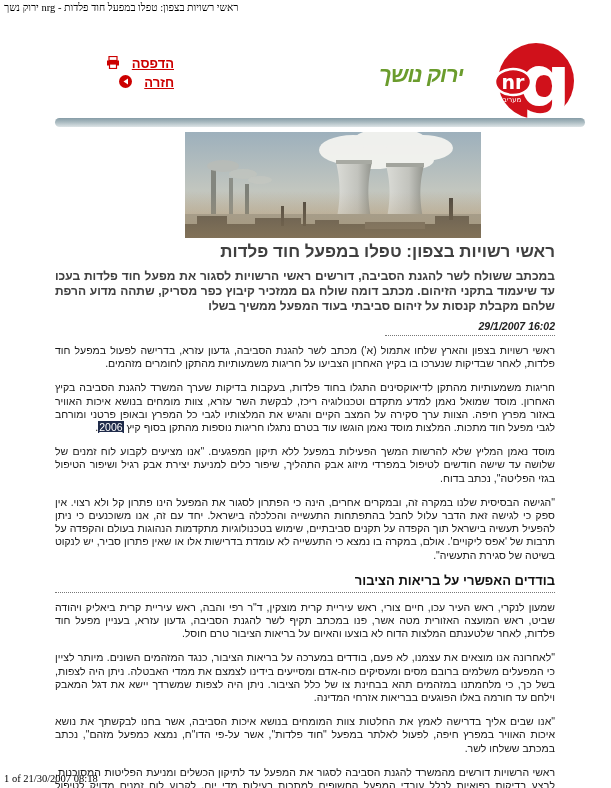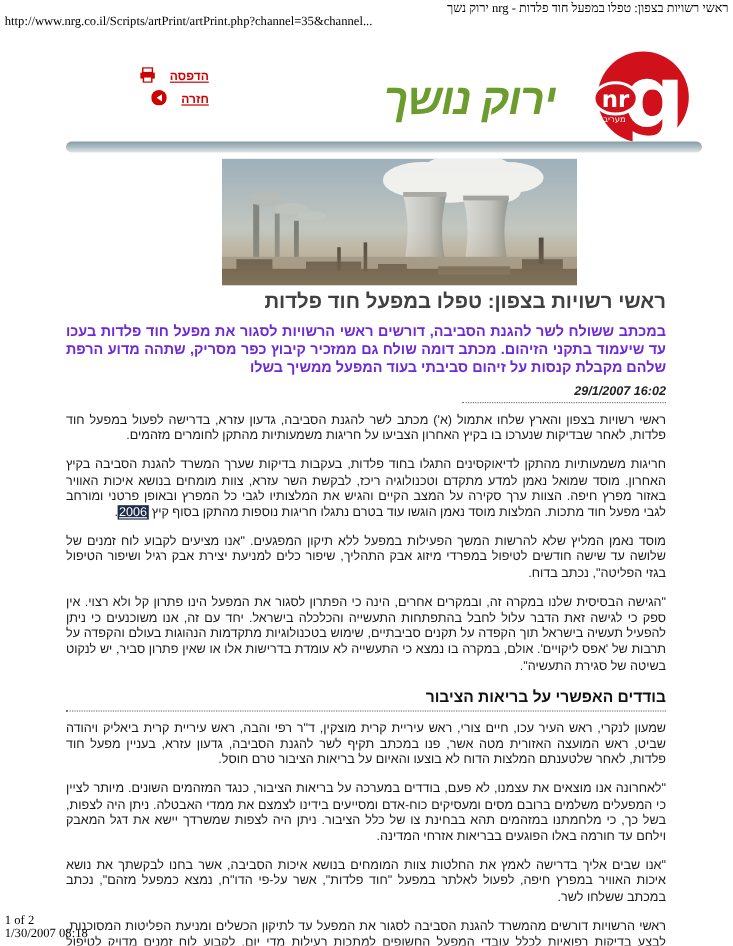--- a/index.html
+++ b/index.html
@@ -1,61 +1,60 @@
 <!DOCTYPE html>
 <html><head>
 <meta charset="utf-8">
 <style>
   html,body{margin:0;padding:0;}
   body{
     width:611px;height:788px;position:relative;background:#ffffff;
     font-family:"Liberation Sans",sans-serif;overflow:hidden;
   }
-  .abs{position:absolute;flex-direction:column;}
+  .abs{position:absolute;}
   
   .print-header{top:2px;left:4px;right:4px;display:flex;justify-content:space-between;
     font-family:"Liberation Serif",serif;font-size:10.5px;color:#000;}
   .print-header .ttl{direction:rtl;}
   .print-footer{bottom:4px;left:4px;right:4px;display:flex;justify-content:flex-start;
     font-family:"Liberation Serif",serif;font-size:10.5px;color:#000;}
   
   .toolbar{top:56px;left:104px;width:70px;color:#c00;}
-  .tool-link{display:flex;align-items:center;gap:12px;justify-content:flex-start;
-    font-size:10px;font-weight:bold;color:#c00;text-decoration:underline;cursor:pointer;
+  .tool-link{display:flex;align-items:flex-start;gap:12px;justify-content:flex-start;
+    font-size:13px;font-weight:bold;color:#c00;text-decoration:underline;cursor:pointer;
     direction:rtl;margin-bottom:3px;}
   .tool-link svg{flex:0 0 auto;}
   
   .brand-green{top:62px;right:148px;direction:rtl;color:#6b9c2d;font-weight:bold;
-    font-size:36px;letter-spacing:-1px;font-style:italic;}
+    font-size:22px;letter-spacing:-1px;font-style:italic;}
   .nrg-circle{top:42px;right:28px;width:104px;height:78px;}
   
   .channel-bar{top:118px;left:55px;width:530px;height:9px;border-radius:5px;
     background:linear-gradient(180deg,#869ca6 0%,#a9bac0 45%,#dde4e6 100%);}
   
   .photo{top:132px;left:185px;width:296px;height:106px;overflow:hidden;}
   
   .article{top:242px;left:55px;width:500px;direction:rtl;text-align:right;color:#1a1a1a;}
   .headline{font-size:17px;font-weight:bold;color:#404040;margin:0 0 7px 0;}
-  .subtitle{font-size:12px;font-weight:bold;line-height:15px;color:#6d28d9;
+  .subtitle{font-size:12px;font-weight:bold;line-height:15px;color:#404040;
     text-align:justify;margin:0 0 6px 0;}
   .byline{font-size:11px;font-weight:bold;color:#222;line-height:12px;}
   .dateline{font-size:10.5px;font-weight:bold;color:#222;line-height:12px;font-style:italic;}
   .dotline-short{width:170px;margin-right:0;border-bottom:1px dotted #777;height:3px;margin-bottom:8px;}
   .dotline-full{width:100%;border-bottom:1px dotted #777;height:2px;margin:2px 0 8px 0;}
   .body-par{font-size:10.5px;line-height:13.2px;text-align:justify;color:#1a1a1a;
     margin:0 0 11px 0;}
   .year-hl{background:#1f2b4a;color:#fff;padding:0 1px;text-decoration:underline;}
   .subhead{font-size:13px;font-weight:bold;color:#111;margin:2px 0 0 0;}
 </style>
 </head>
 <body>
 
 <div class="abs print-header">
   <span class="ttl">ראשי רשויות בצפון: טפלו במפעל חוד פלדות - nrg ירוק נשך</span>
-  <span>http://www.nrg.co.il/Scripts/artPrint/artPrint.php?channel=35&amp;channel...</span>
 </div>
 
 <div class="abs toolbar">
   <div class="tool-link">
     <span>הדפסה</span>
     <span>
       <svg width="14" height="13" viewBox="0 0 14 13">
         <rect x="3" y="0.5" width="8" height="4" fill="none" stroke="#c00" stroke-width="1.2"></rect>
         <rect x="1" y="4.5" width="12" height="5" fill="#c00"></rect>
         <rect x="3.5" y="8" width="7" height="4.5" fill="#fff" stroke="#c00" stroke-width="1.2"></rect>

